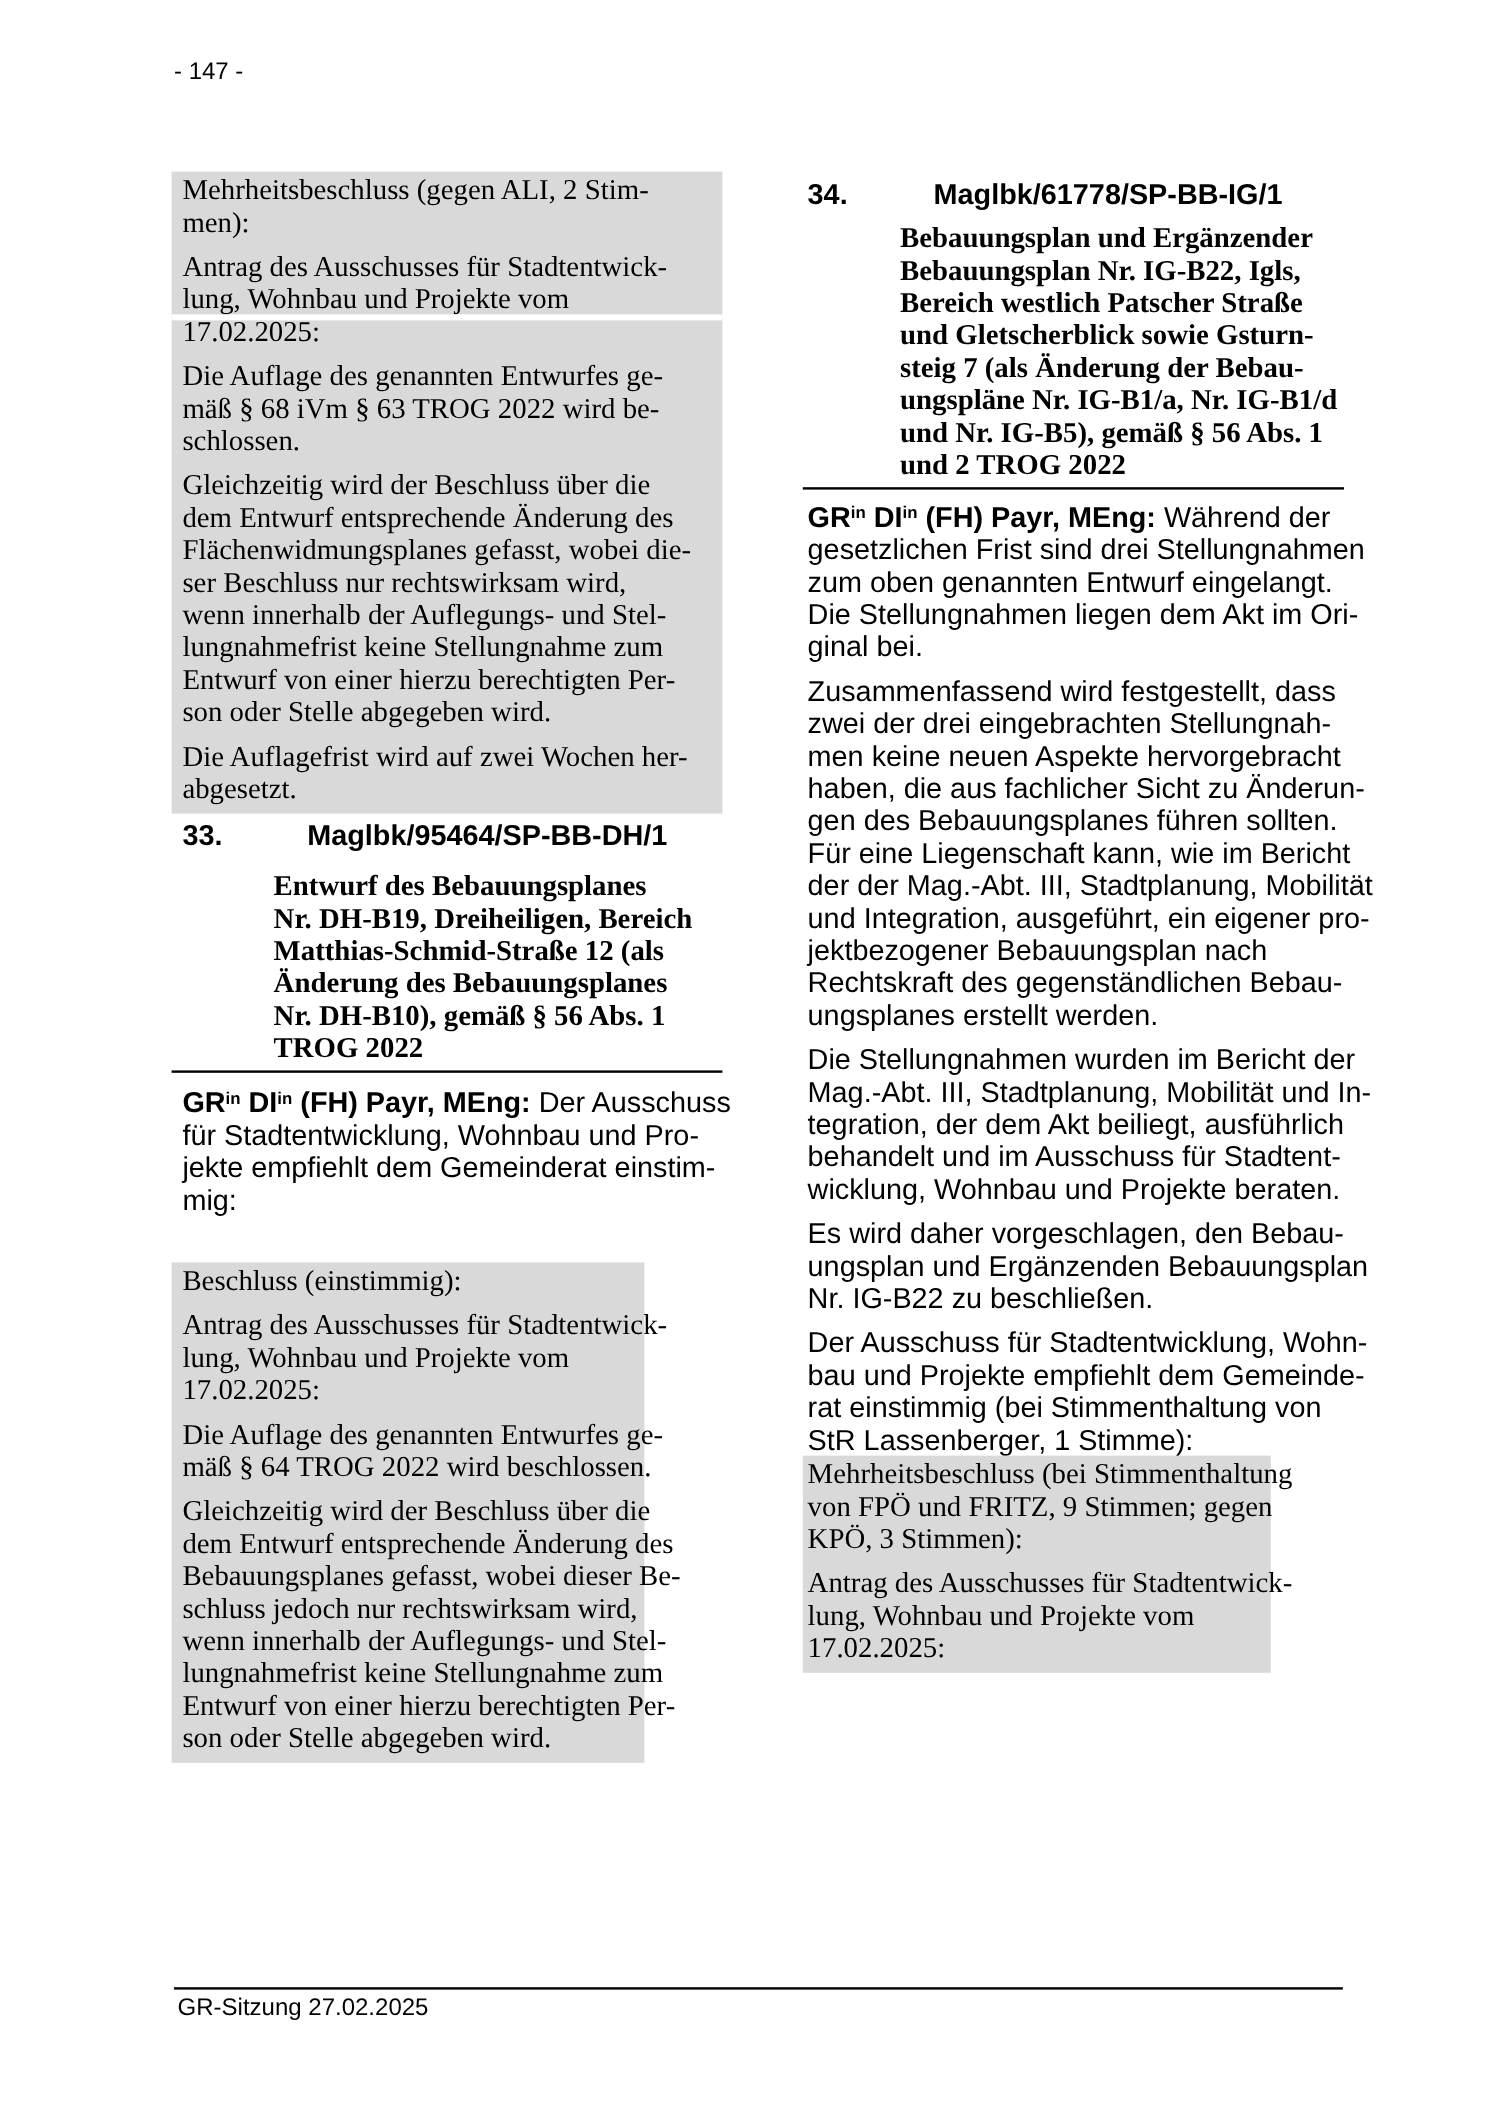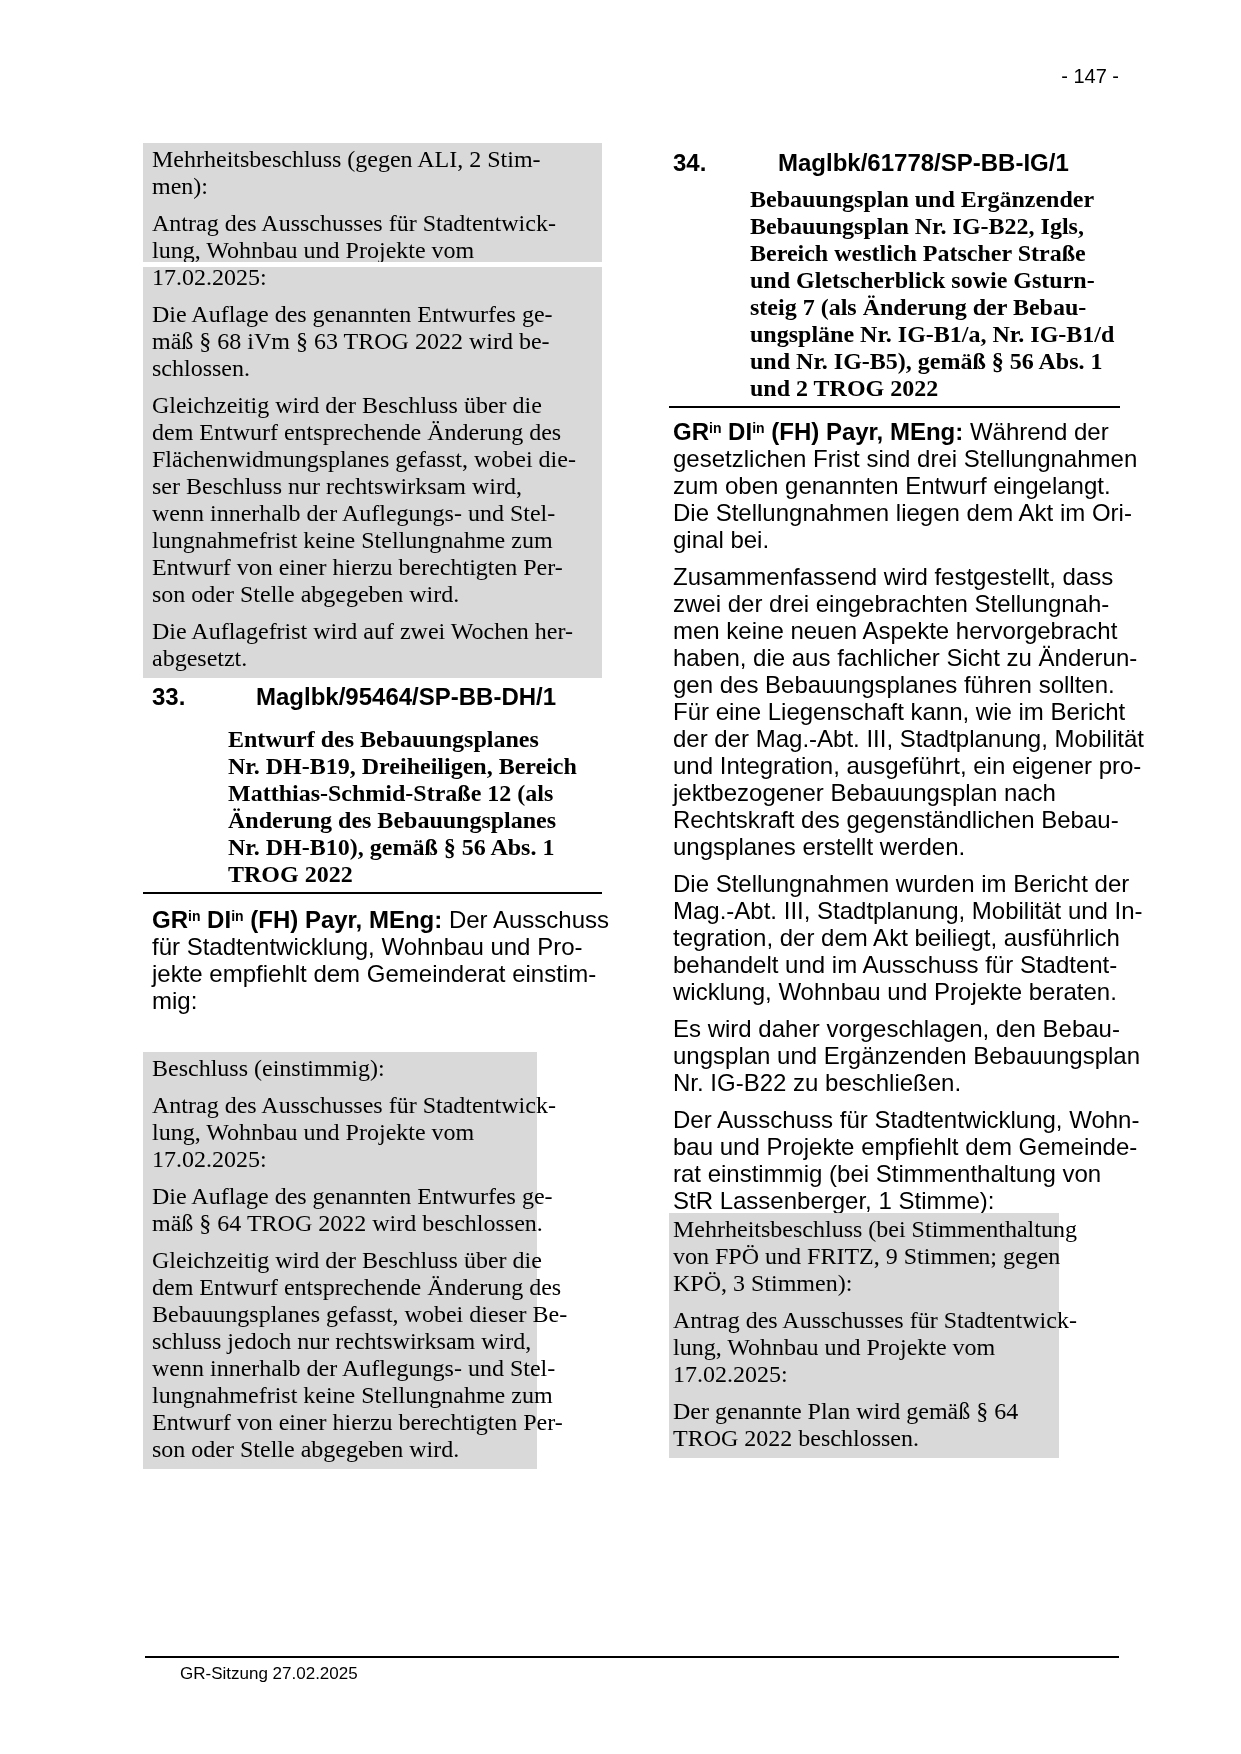--- a/index.html
+++ b/index.html
@@ -53,31 +53,31 @@
   .pl4{padding-left:4px;}
   #item33 .gr{margin-top:12px;}
   #item34 .gr{margin-top:10px;}
   .ssup{
     font-size:14px;
     vertical-align:7px;
     line-height:0;
     font-weight:bold;
   }
   #page-num{
-    position:absolute;left:145px;top:64px;width:974px;
-    text-align:right;
+    position:absolute;left:145px;top:48px;width:974px;
+    text-align:left;
     font-size:20px;line-height:24px;
   }
   #footer-rule{
     position:absolute;left:145px;top:1656px;width:974px;
     border-top:2px solid #000;
   }
   #footer-text{
     position:absolute;left:148px;top:1662px;
-    font-size:17px;line-height:23px;margin-left:32px;
+    font-size:20px;line-height:23px;
   }
 </style>
 </head>
 <body>
 
 <div class="page">
 
   <div id="page-num">- 147 -</div>
 
   <div id="hl-top" class="hl">
@@ -181,20 +181,18 @@
 StR Lassenberger, 1 Stimme):</div>
   </div>
 
   <div id="hl-right" class="hl">
     <div class="para">Mehrheitsbeschluss (bei Stimmenthaltung
 von FPÖ und FRITZ, 9 Stimmen; gegen
 KPÖ, 3 Stimmen):</div>
     <div class="para">Antrag des Ausschusses für Stadtentwick-
 lung, Wohnbau und Projekte vom
 17.02.2025:</div>
-    <div class="para">Der genannte Plan wird gemäß § 64
-TROG 2022 beschlossen.</div>
   </div>
 
   <div id="footer-rule"></div>
   <div id="footer-text">GR-Sitzung 27.02.2025</div>
 
 </div>
 
 </body></html>

